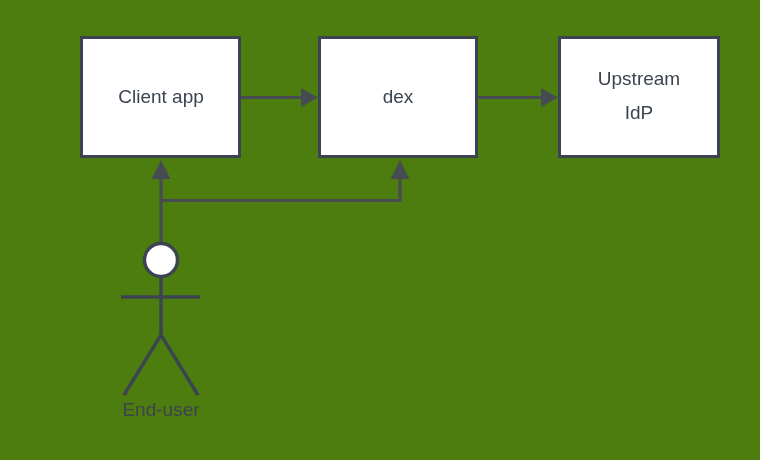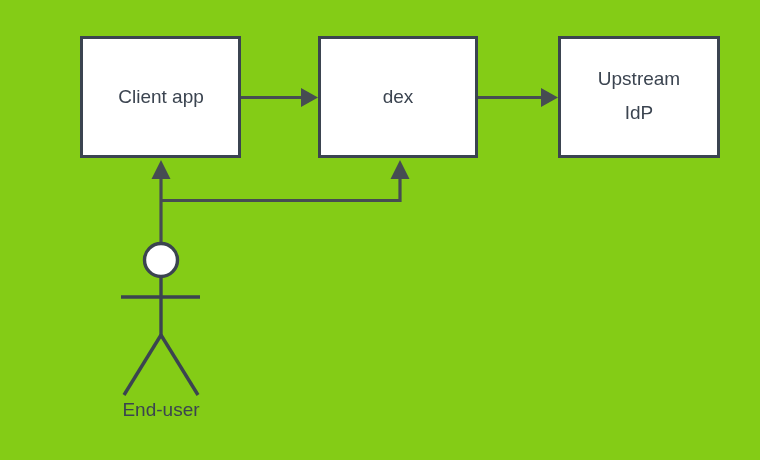--- a/index.html
+++ b/index.html
@@ -11,21 +11,21 @@
   body {
     width: 760px;
     height: 460px;
     overflow: hidden;
     font-family: "Liberation Sans", sans-serif;
   }
   #diagram-canvas {
     position: relative;
     width: 760px;
     height: 460px;
-    background: #84cc16;
+    background: #4d7c0f;
   }
   #diagram-svg {
     position: absolute;
     top: 0;
     left: 0;
     width: 760px;
     height: 460px;
     display: block;
   }
   .node-label {

